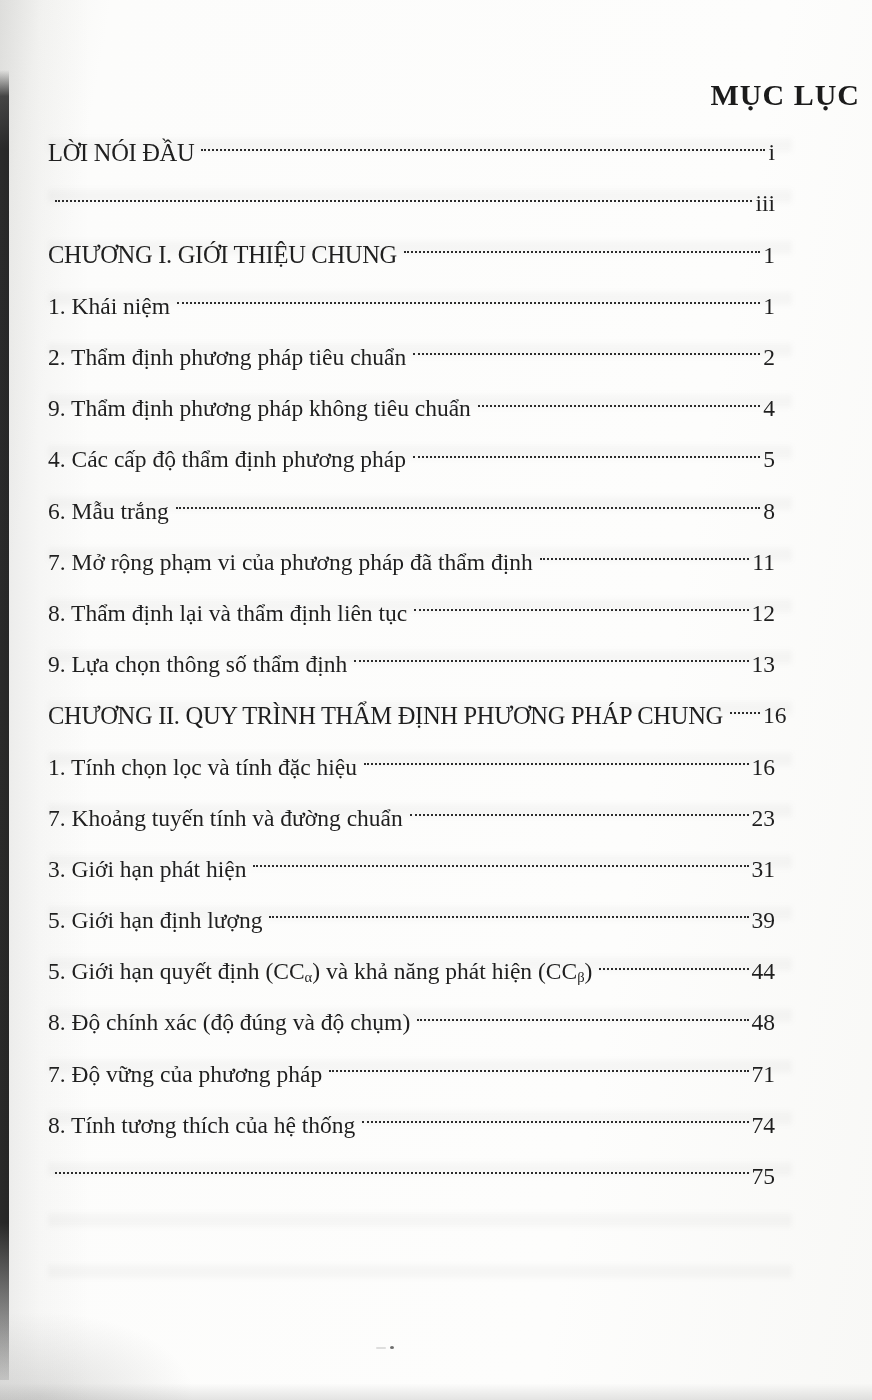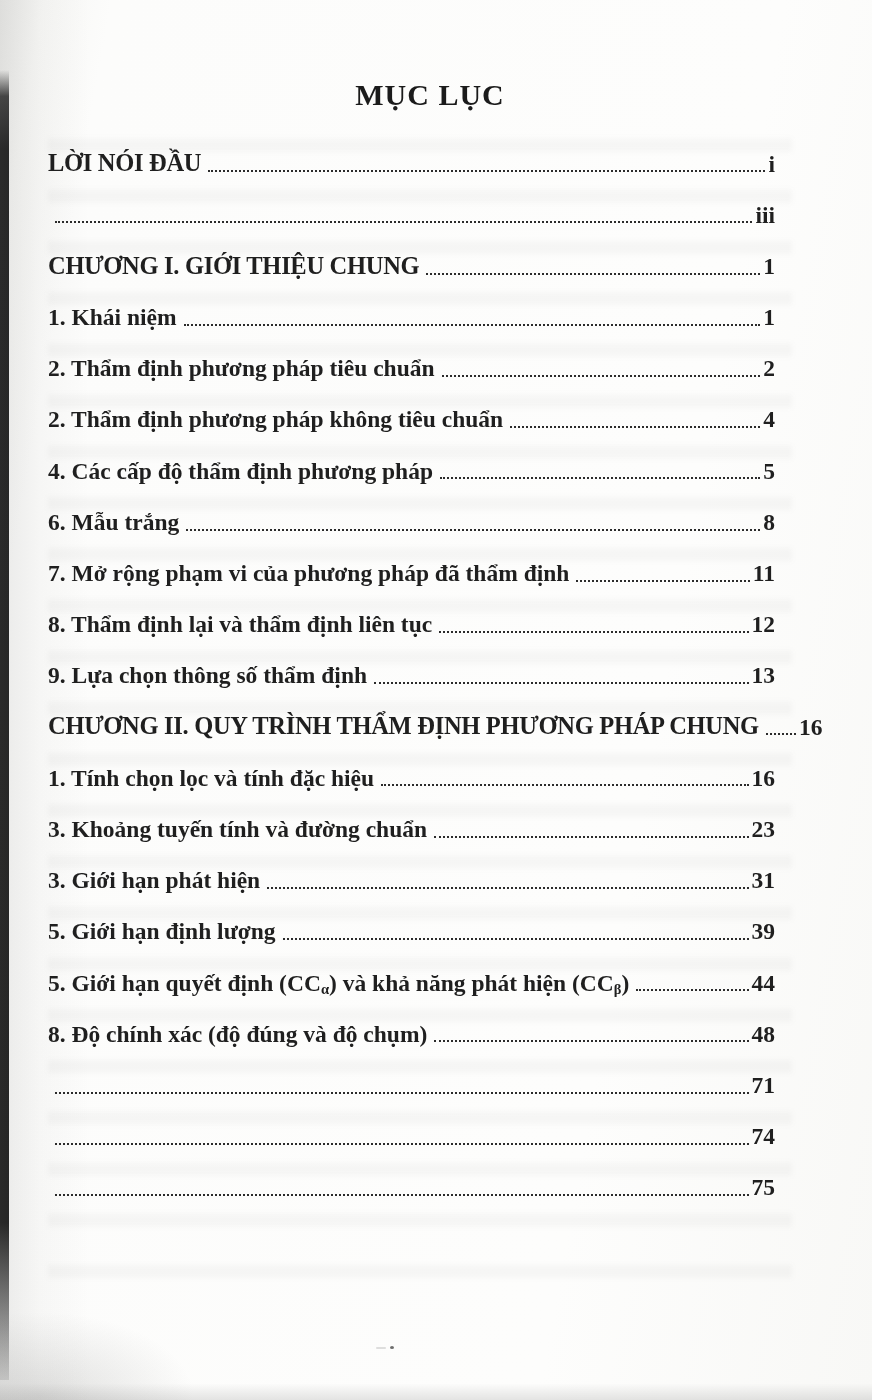--- a/index.html
+++ b/index.html
@@ -64,45 +64,44 @@
     );
     filter: blur(2.5px);
   }
 
   .page-title {
     position: absolute;
     top: 78px;
     left: 0;
     right: 12px;
     margin: 0;
-    text-align: center;
+    text-align: right;
     font-size: 30px;
     font-weight: bold;
     letter-spacing: 1px;
     color: #1b1b1b;
   }
 
   .toc-list {
     position: absolute;
     left: 48px;
     right: 97px;
     top: 127px;
     margin: 0;
     padding: 0;
     list-style: none;
   }
 
   .toc-row {
     height: 51.2px;
     display: flex;
-    align-items: flex-end;
+    align-items: center;
     font-size: 23.5px;
     line-height: 1.22;
     white-space: nowrap;
-    font-weight: bold;
   }
 
   .toc-row .label {
     flex: 0 0 auto;
   }
 
   .toc-row.kind-chapter .label,
   .toc-row.kind-section .label {
     font-size: 24.5px;
     letter-spacing: -0.3px;
@@ -176,21 +175,21 @@
     <span class="label">1. Khái niệm</span>
     <span class="dots"></span>
     <span class="pagenum">1</span>
   </li>
     <li class="toc-row kind-item">
     <span class="label">2. Thẩm định phương pháp tiêu chuẩn</span>
     <span class="dots"></span>
     <span class="pagenum">2</span>
   </li>
     <li class="toc-row kind-item">
-    <span class="label">2. Thẩm định phương pháp không tiêu chuẩn</span>
+    <span class="label">9. Thẩm định phương pháp không tiêu chuẩn</span>
     <span class="dots"></span>
     <span class="pagenum">4</span>
   </li>
     <li class="toc-row kind-item">
     <span class="label">4. Các cấp độ thẩm định phương pháp</span>
     <span class="dots"></span>
     <span class="pagenum">5</span>
   </li>
     <li class="toc-row kind-item">
     <span class="label">6. Mẫu trắng</span>
@@ -216,21 +215,21 @@
     <span class="label">CHƯƠNG II. QUY TRÌNH THẨM ĐỊNH PHƯƠNG PHÁP CHUNG</span>
     <span class="dots"></span>
     <span class="pagenum">16</span>
   </li>
     <li class="toc-row kind-item">
     <span class="label">1. Tính chọn lọc và tính đặc hiệu</span>
     <span class="dots"></span>
     <span class="pagenum">16</span>
   </li>
     <li class="toc-row kind-item">
-    <span class="label">3. Khoảng tuyến tính và đường chuẩn</span>
+    <span class="label">7. Khoảng tuyến tính và đường chuẩn</span>
     <span class="dots"></span>
     <span class="pagenum">23</span>
   </li>
     <li class="toc-row kind-item">
     <span class="label">3. Giới hạn phát hiện</span>
     <span class="dots"></span>
     <span class="pagenum">31</span>
   </li>
     <li class="toc-row kind-item">
     <span class="label">5. Giới hạn định lượng</span>
@@ -241,24 +240,26 @@
     <span class="label">5. Giới hạn quyết định (CC<sub>α</sub>) và khả năng phát hiện (CC<sub>β</sub>)</span>
     <span class="dots"></span>
     <span class="pagenum">44</span>
   </li>
     <li class="toc-row kind-item">
     <span class="label">8. Độ chính xác (độ đúng và độ chụm)</span>
     <span class="dots"></span>
     <span class="pagenum">48</span>
   </li>
     <li class="toc-row kind-item">
+    <span class="label">7. Độ vững của phương pháp</span>
     <span class="dots"></span>
     <span class="pagenum">71</span>
   </li>
     <li class="toc-row kind-item">
+    <span class="label">8. Tính tương thích của hệ thống</span>
     <span class="dots"></span>
     <span class="pagenum">74</span>
   </li>
     <li class="toc-row kind-item">
     <span class="dots"></span>
     <span class="pagenum">75</span>
   </li>
   </ol>
 
 <div class="speck"></div>

